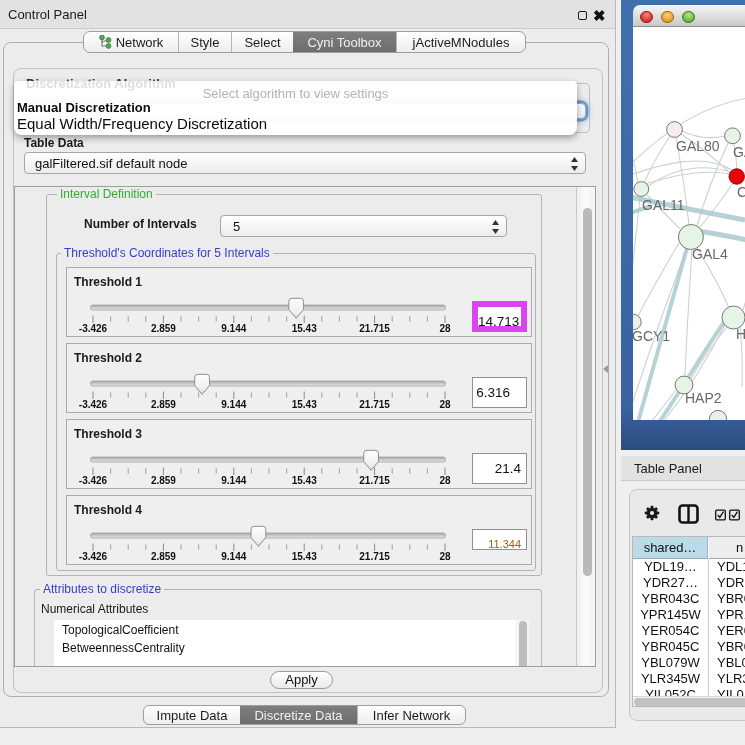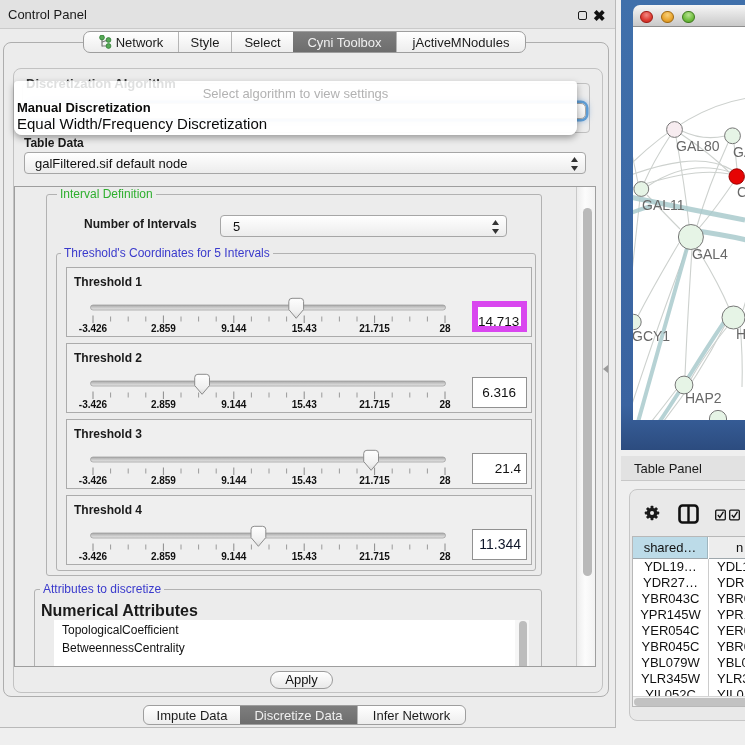--- a/index.html
+++ b/index.html
@@ -171,21 +171,21 @@
           <line x1="360.4" y1="48.5" x2="360.4" y2="53.5" stroke="#9A9A9A" stroke-width="1"></line>
           <line x1="378.0" y1="47.5" x2="378.0" y2="55" stroke="#8A8A8A" stroke-width="1"></line>
         <text x="26.0" y="64" text-anchor="middle" font-size="10" font-weight="bold" fill="#111">-3.426</text>
           <text x="96.4" y="64" text-anchor="middle" font-size="10" font-weight="bold" fill="#111">2.859</text>
           <text x="166.8" y="64" text-anchor="middle" font-size="10" font-weight="bold" fill="#111">9.144</text>
           <text x="237.2" y="64" text-anchor="middle" font-size="10" font-weight="bold" fill="#111">15.43</text>
           <text x="307.6" y="64" text-anchor="middle" font-size="10" font-weight="bold" fill="#111">21.715</text>
           <text x="378.0" y="64" text-anchor="middle" font-size="10" font-weight="bold" fill="#111">28</text>
         <path d="M 127.7,33.5 a3.2,3.2 0 0 1 3.2,-3.2 h8.4 a3.2,3.2 0 0 1 3.2,3.2 v8 l-7.4,8.8 l-7.4,-8.8 z" fill="url(#thm156)" stroke="#8C8C8C" stroke-width="1"></path>
       </svg>
-      <div class="abs" style="left:405px; top:33px; width:55px; height:31px; background:#FFFFFF; border:1px solid #919191; font-size:13.5px; color:#111; text-align:right; line-height:29px; padding-right:10px;">6.316</div>
+      <div class="abs" style="left:405px; top:33px; width:55px; height:31px; background:#FFFFFF; border:1px solid #919191; font-size:13.5px; color:#111; text-align:right; line-height:29px; padding-right:16px;">6.316</div>
     </div>
     <div class="abs" style="left:51px; top:232px; width:466px; height:70px; border:1px solid #ABABAB; background:#EFEFEF;">
       <div class="abs" style="left:7px; top:7px; font-size:12px; font-weight:bold; color:#1A1A1A;">Threshold 3</div>
       <svg class="abs" style="left:0; top:0;" width="400" height="70" viewBox="0 0 400 70">
         <defs>
           <linearGradient id="trk232" x1="0" y1="0" x2="0" y2="1">
             <stop offset="0" stop-color="#A8A8A8"></stop>
               <stop offset="0.5" stop-color="#C9C9C9"></stop>
               <stop offset="1" stop-color="#E9E9E9"></stop>
           </linearGradient>
@@ -265,27 +265,27 @@
           <line x1="360.4" y1="48.5" x2="360.4" y2="53.5" stroke="#9A9A9A" stroke-width="1"></line>
           <line x1="378.0" y1="47.5" x2="378.0" y2="55" stroke="#8A8A8A" stroke-width="1"></line>
         <text x="26.0" y="64" text-anchor="middle" font-size="10" font-weight="bold" fill="#111">-3.426</text>
           <text x="96.4" y="64" text-anchor="middle" font-size="10" font-weight="bold" fill="#111">2.859</text>
           <text x="166.8" y="64" text-anchor="middle" font-size="10" font-weight="bold" fill="#111">9.144</text>
           <text x="237.2" y="64" text-anchor="middle" font-size="10" font-weight="bold" fill="#111">15.43</text>
           <text x="307.6" y="64" text-anchor="middle" font-size="10" font-weight="bold" fill="#111">21.715</text>
           <text x="378.0" y="64" text-anchor="middle" font-size="10" font-weight="bold" fill="#111">28</text>
         <path d="M 184.0,33.5 a3.2,3.2 0 0 1 3.2,-3.2 h8.4 a3.2,3.2 0 0 1 3.2,3.2 v8 l-7.4,8.8 l-7.4,-8.8 z" fill="url(#thm308)" stroke="#8C8C8C" stroke-width="1"></path>
       </svg>
-      <div class="abs" style="left:405px; top:33px; width:55px; height:31px; background:#FFFFFF; border:1px solid #919191; font-size:14px; color:#0f172a; text-align:right; line-height:29px; padding-right:5px;">11.344</div>
+      <div class="abs" style="left:405px; top:33px; width:55px; height:21px; background:#FFFFFF; border:1px solid #919191; font-size:11px; color:#a16207; text-align:right; line-height:29px; padding-right:5px;">11.344</div>
     </div>
 
     <div class="abs" style="left:19px; top:402px; width:508px; height:90px; border:1px solid #B2B2B2; border-radius:3px;">
       <span class="grouplab" style="left:5px; color:#3A3ACC;">Attributes to discretize</span>
     </div>
-    <div class="abs" style="left:26px; top:415px; font-size:16px; font-weight:bold; color:#1A1A1A;">Numerical Attributes</div>
+    <div class="abs" style="left:26px; top:415px; font-size:12px; font-weight:normal; color:#1A1A1A;">Numerical Attributes</div>
     <div class="abs" style="left:39px; top:433px; width:461px; height:46px; background:#FFFFFF; font-size:12px; color:#111;">
       <div style="height:18px; padding:3px 0 0 8px;">TopologicalCoefficient</div>
       <div style="height:18px; padding:3px 0 0 8px;">BetweennessCentrality</div>
     </div>
     <div class="abs" style="left:500px; top:433px; width:14px; height:46px; background:#F6F6F6;"></div>
     <div class="abs" style="left:504px; top:434px; width:8px; height:45px; background:#BDBDBD; border-radius:4px 4px 0 0;"></div>
   </div>
 
   <div class="abs" style="left:270px; top:671px; width:63px; height:18px; border:1px solid #9B9B9B;
        border-radius:9px; background:linear-gradient(#FFFFFF,#E9E9E9); text-align:center;

